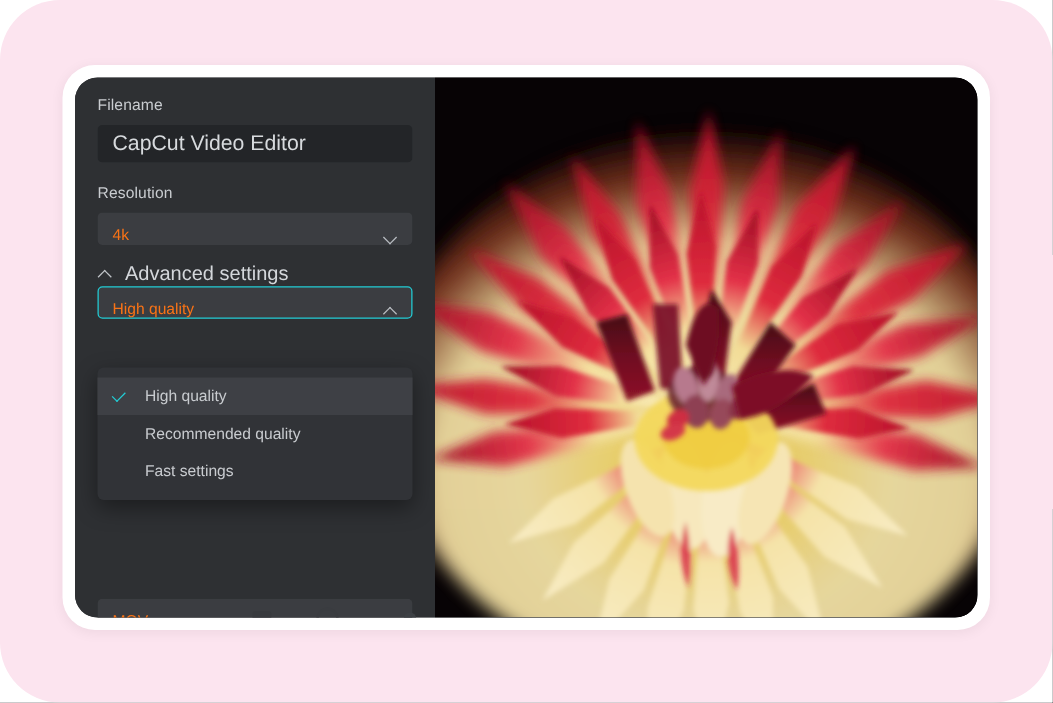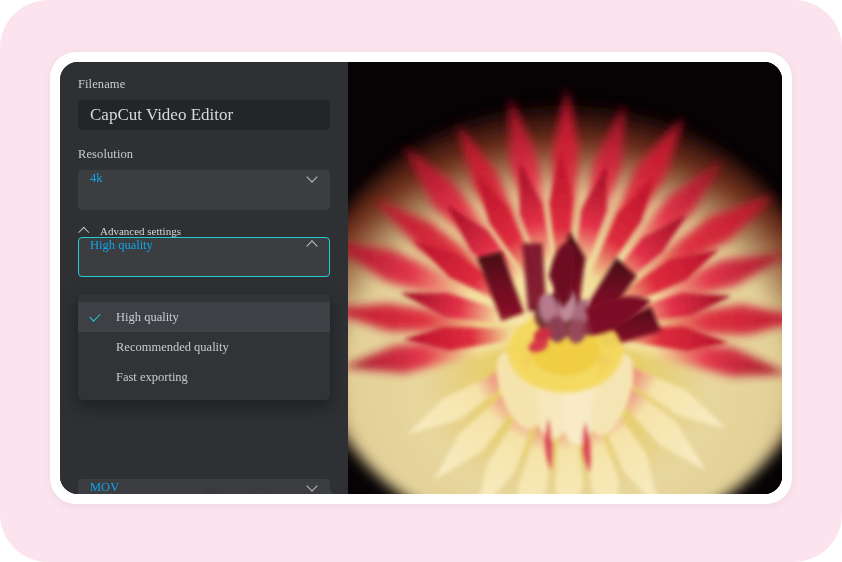--- a/index.html
+++ b/index.html
@@ -30,21 +30,20 @@
     position: absolute;
     left: 50px;
     top: 52px;
     width: 742px;
     height: 452px;
     background: #ffffff;
     border-radius: 26px;
     box-sizing: border-box;
     padding: 10px;
     box-shadow: 0 2px 10px rgba(0,0,0,0.06);
-    font-family: Liberation Serif, serif;
   }
   .device-inner {
     position: relative;
     width: 100%;
     height: 100%;
     background: #2b2d30;
     border-radius: 18px;
     overflow: hidden;
     display: flex;
   }
@@ -76,28 +75,28 @@
     display: flex;
     align-items: center;
     padding: 0 11px;
     color: #d7dadd;
     font-size: 17px;
     box-sizing: border-box;
     border: 1px solid transparent;
   }
 
   .select-box {
-    height: 40px;
+    height: 26px;
     background: #3b3d41;
     border-radius: 4px;
     display: flex;
-    align-items: flex-start;
+    align-items: flex-end;
     justify-content: space-between;
     padding: 0 11px;
-    color: #0ea5e9;
+    color: #f97316;
     font-size: 12.5px;
     box-sizing: border-box;
     border: 1px solid transparent;
   }
   .select-box.active {
     border: 1px solid #22cdd6;
     background: #3b3d41;
   }
 
   .chev {
@@ -125,21 +124,21 @@
 
   .adv-row {
     display: flex;
     align-items: center;
     gap: 11px;
     margin: 15px 0 0 1px;
     cursor: pointer;
   }
   .adv-row .adv-label {
     color: #d4d7db;
-    font-size: 11px;
+    font-size: 16px;
   }
   .adv-chev {
     width: 10px;
     height: 10px;
     position: relative;
     display: inline-block;
   }
   .adv-chev::before {
     content: "";
     position: absolute;
@@ -314,21 +313,21 @@
               <span class="check-mark"></span>
             </span>
             <span>High quality</span>
           </div>
           <div class="dropdown-item">
             <span class="check-slot"></span>
             <span>Recommended quality</span>
           </div>
           <div class="dropdown-item">
             <span class="check-slot"></span>
-            <span>Fast exporting</span>
+            <span>Fast settings</span>
           </div>
         </div>
 
       </div>
 
       <div class="preview">
         <svg viewBox="0 0 424 432" preserveAspectRatio="xMidYMid slice">
           <defs>
             <radialGradient id="coreGlow" cx="50%" cy="62%" r="62%">
               <stop offset="0%" stop-color="#f6d85f"></stop>

